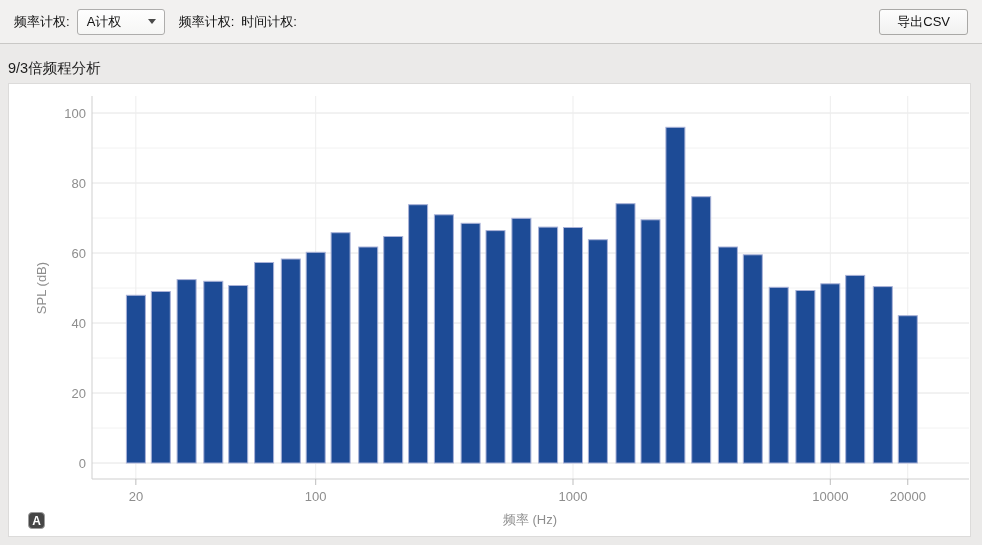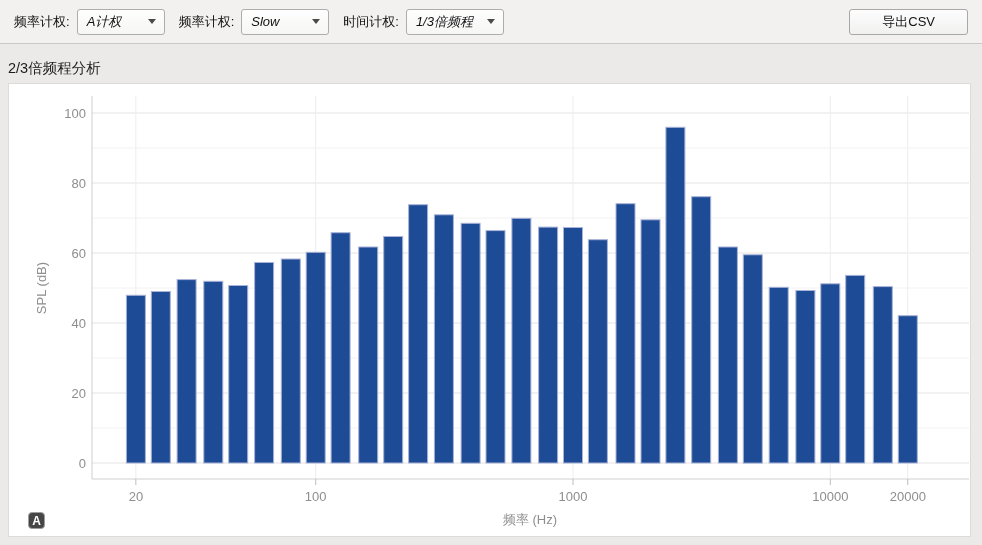--- a/index.html
+++ b/index.html
@@ -19,31 +19,31 @@
     border-bottom:1px solid #c9c8c6;
     display:flex; align-items:center;
     padding:0 12px 0 14px;
   }
   .tb-label { font-size:13px; color:#111; margin-right:7px; white-space:nowrap; }
   .combo {
     height:26px; background:linear-gradient(#fefefe,#f6f6f5);
     border:1px solid #aeadac; border-radius:3px;
     display:flex; align-items:center;
     padding:0 8px 0 9px; margin-right:14px;
-    min-width:88px; cursor:default;font-style:italic;
+    min-width:88px; cursor:default;
   }
   .combo .combo-value { flex:1; font-size:13px; color:#111; padding-right:14px; white-space:nowrap; }
   .chevron {
     width:0; height:0; border-left:4.5px solid transparent;
     border-right:4.5px solid transparent; border-top:5px solid #4a4a4a;
     margin-left:auto;
   }
   .spacer { flex:1; }
   .export-btn {
-    height:26px; padding:0 32px;
+    height:26px; padding:0 17px;
     background:linear-gradient(#fdfdfd,#f1f1f0);
     border:1px solid #a9a8a6; border-radius:3px;
     font-size:13px; color:#111;
     display:flex; align-items:center; white-space:nowrap;
     margin-right:2px;
   }
   
   .section-title {
     position:absolute; left:8px; top:59px;
     font-size:14.5px; color:#1c1c1c;
@@ -68,34 +68,26 @@
 </head>
 <body>
 
 <div class="toolbar">
   <span class="tb-label">频率计权:</span>
   <div class="combo">
     <span class="combo-value">A计权</span>
     <span class="chevron"></span>
   </div>
   <span class="tb-label">频率计权:</span>
-  <div class="combo">
-    <span class="combo-value">Slow</span>
-    <span class="chevron"></span>
-  </div>
   <span class="tb-label">时间计权:</span>
-  <div class="combo">
-    <span class="combo-value">1/3倍频程</span>
-    <span class="chevron"></span>
-  </div>
   <span class="spacer"></span>
   <button class="export-btn">导出CSV</button>
 </div>
 
-<div class="section-title">2/3倍频程分析</div>
+<div class="section-title">9/3倍频程分析</div>
 
 <div class="chart-panel">
   <svg id="chart-svg" width="961" height="452" viewBox="0 0 961 452">
       <g>
         <line x1="83" x2="960" y1="344" y2="344" stroke="#f2f2f2" stroke-width="1"></line>
         <line x1="83" x2="960" y1="274" y2="274" stroke="#f2f2f2" stroke-width="1"></line>
         <line x1="83" x2="960" y1="204" y2="204" stroke="#f2f2f2" stroke-width="1"></line>
         <line x1="83" x2="960" y1="134" y2="134" stroke="#f2f2f2" stroke-width="1"></line>
         <line x1="83" x2="960" y1="64" y2="64" stroke="#f2f2f2" stroke-width="1"></line>
       </g>

